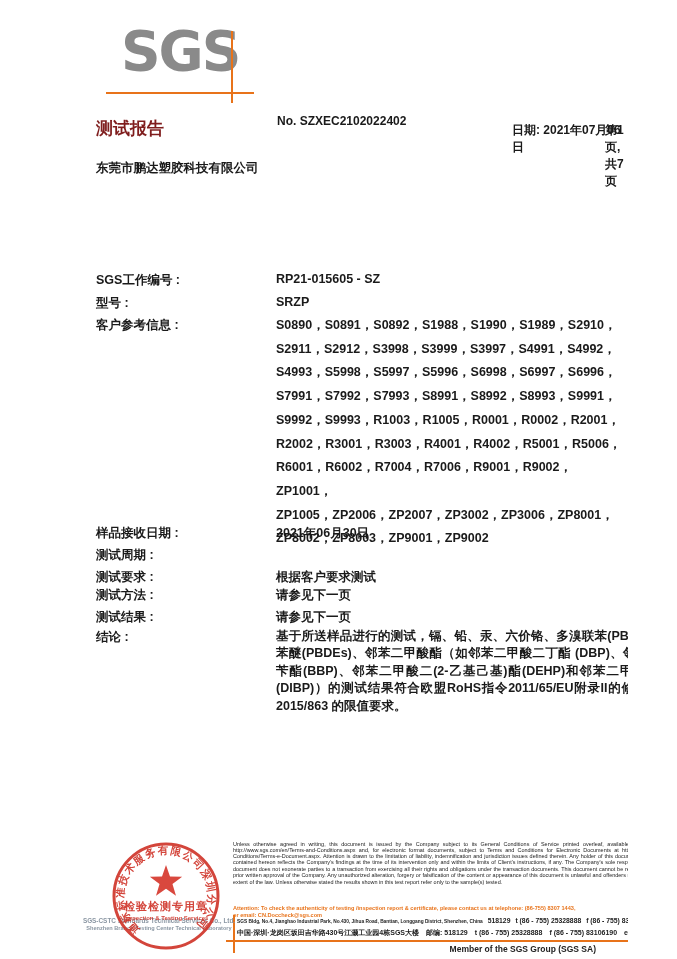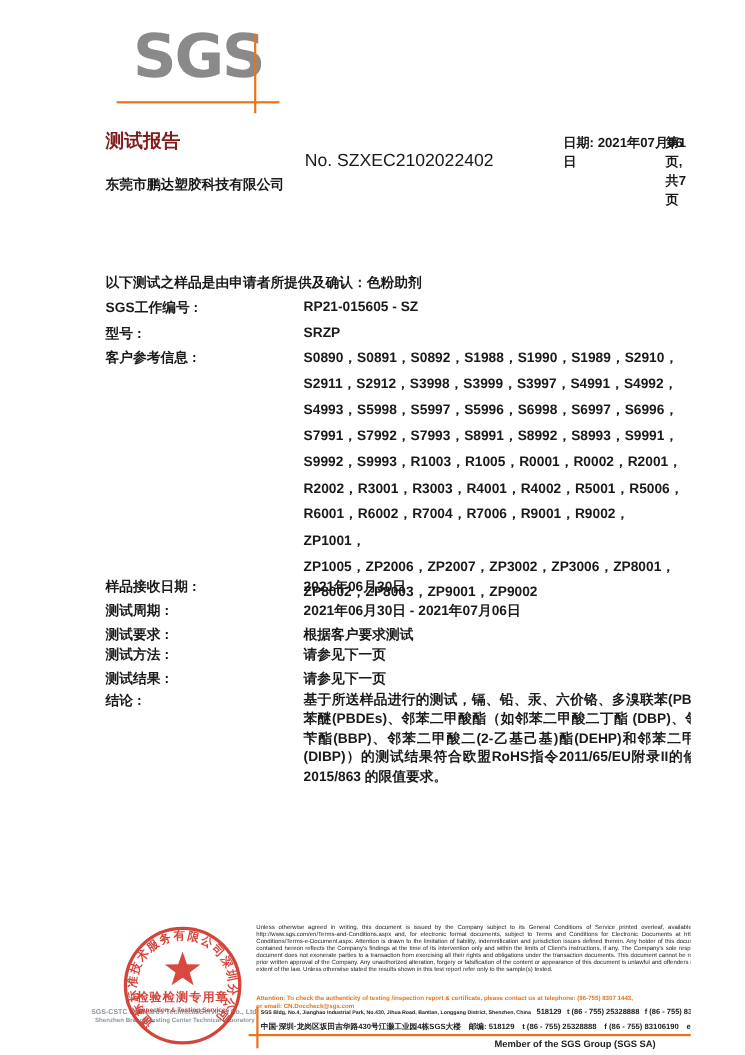--- a/index.html
+++ b/index.html
@@ -8,21 +8,21 @@
   .page { position:relative; width:579px; height:959px; background:#fff; overflow:hidden; margin:0 auto;padding-left:28px; }
 
   
   .logo-text { position:absolute; left:72px; top:24px; font-family:"DejaVu Sans",sans-serif;
                font-weight:800; font-size:55px; line-height:55px; color:#8a8a8a; letter-spacing:-2px; }
   .logo-hline { position:absolute; left:57px; top:92px; width:148px; height:2px; background:#e8731a; }
   .logo-vline { position:absolute; left:182px; top:31px; width:2px; height:72px; background:#e8731a; }
 
   
   .doc-title { position:absolute; left:47px; top:117px; font-size:17px; font-weight:700; color:#7f1d1d; }
-  .report-no { position:absolute; left:228px; top:138px; font-size:16px; font-weight:400; }
+  .report-no { position:absolute; left:228px; top:114px; font-size:12px; font-weight:700; }
   .hdr-date  { position:absolute; left:419px; top:122px; font-size:12px; font-weight:700;margin-left:44px; }
   .hdr-page  { position:absolute; left:556px; top:122px; font-size:12px; font-weight:700; }
 
   .app-name { position:absolute; left:47px; top:160px; font-size:12.5px; font-weight:600; }
   .app-addr { position:absolute; left:47px; top:183px; font-size:12.5px; font-weight:600; }
 
   .sample-stmt { position:absolute; left:47px; top:249px; font-size:12.5px; font-weight:600; }
 
   .lbl { position:absolute; left:47px; font-size:12.5px; font-weight:600; white-space:nowrap; }
   .val { position:absolute; left:227px; font-size:12.5px; font-weight:600; }
@@ -60,21 +60,20 @@
   <div class="logo-hline"></div>
   <div class="logo-vline"></div>
 
   <div class="doc-title">测试报告</div>
   <div class="report-no">No. SZXEC2102022402</div>
   <div class="hdr-date">日期: 2021年07月06日</div>
   <div class="hdr-page">第1页,共7页</div>
 
   <div class="app-name">东莞市鹏达塑胶科技有限公司</div>
 
-  <div class="sample-stmt">以下测试之样品是由申请者所提供及确认：色粉助剂</div>
 
   <div class="lbl" style="top:272px">SGS工作编号 :</div>
   <div class="val" style="top:272px">RP21-015605 - SZ</div>
 
   <div class="lbl" style="top:295px">型号 :</div>
   <div class="val" style="top:295px">SRZP</div>
 
   <div class="lbl" style="top:317px">客户参考信息 :</div>
   <div class="val multiline" style="top:314px">S0890，S0891，S0892，S1988，S1990，S1989，S2910，
 S2911，S2912，S3998，S3999，S3997，S4991，S4992，
@@ -83,21 +82,20 @@
 S9992，S9993，R1003，R1005，R0001，R0002，R2001，
 R2002，R3001，R3003，R4001，R4002，R5001，R5006，
 R6001，R6002，R7004，R7006，R9001，R9002，ZP1001，
 ZP1005，ZP2006，ZP2007，ZP3002，ZP3006，ZP8001，
 ZP8002，ZP8003，ZP9001，ZP9002</div>
 
   <div class="lbl" style="top:525px">样品接收日期 :</div>
   <div class="val" style="top:525px">2021年06月30日</div>
 
   <div class="lbl" style="top:547px">测试周期 :</div>
-  <div class="val" style="top:547px">2021年06月30日 - 2021年07月06日</div>
 
   <div class="lbl" style="top:569px">测试要求 :</div>
   <div class="val" style="top:569px">根据客户要求测试</div>
 
   <div class="lbl" style="top:587px">测试方法 :</div>
   <div class="val" style="top:587px">请参见下一页</div>
 
   <div class="lbl" style="top:609px">测试结果 :</div>
   <div class="val" style="top:609px">请参见下一页</div>
 

